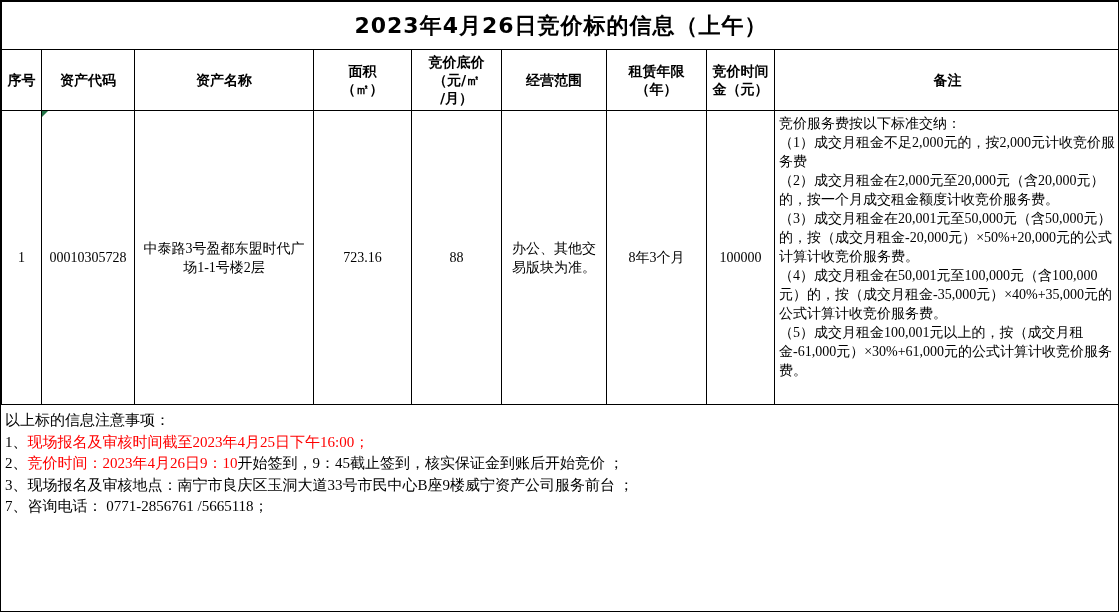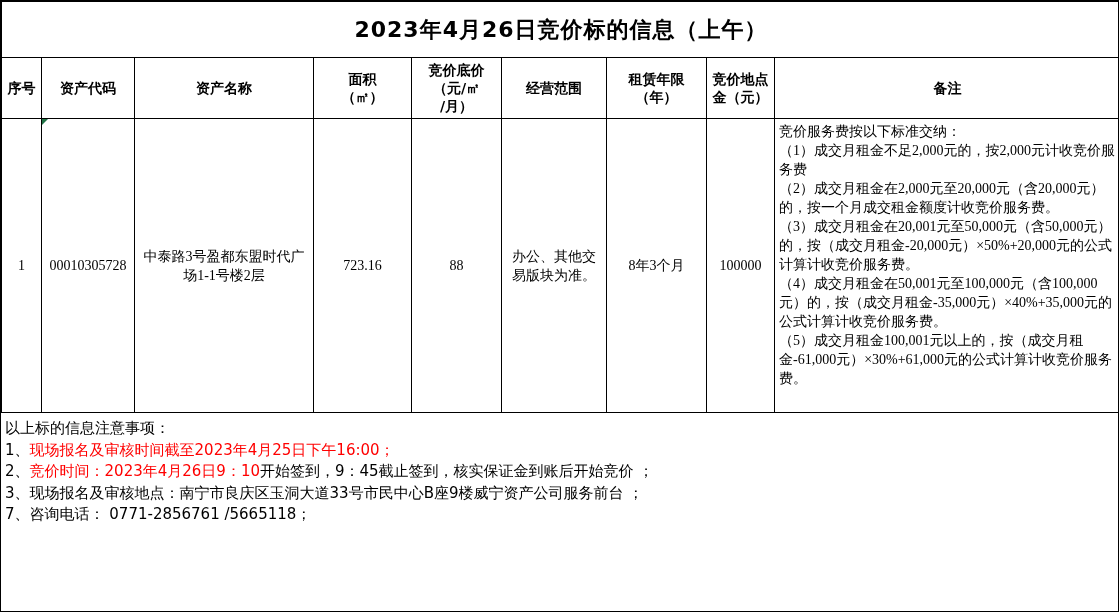--- a/index.html
+++ b/index.html
@@ -2,34 +2,34 @@
 <html><head>
 <meta charset="utf-8">
 <style>
   * { margin:0; padding:0; box-sizing:border-box; }
   html,body { width:1120px; height:613px; background:#ffffff;
               font-family:"DejaVu Sans", sans-serif; color:#000000; }
   .sheet { position:relative; width:1119px; height:612px;
            border:1px solid #000; background:#fff; overflow:hidden; }
   table.grid { border-collapse:collapse; table-layout:fixed; width:1119px; }
   table.grid td, table.grid th { border:1px solid #000; overflow:hidden; }
-  .title-cell { height:56px; text-align:center; vertical-align:middle;
+  .title-cell { height:48px; text-align:center; vertical-align:middle;
                 font-size:22px; font-weight:bold; letter-spacing:1px; }
   th.hdr { height:61px; font-size:14px; font-weight:bold; text-align:center;
            vertical-align:middle; white-space:pre-line; line-height:18px; padding:2px; }
   tr.data-row td { height:294px; font-size:14px; text-align:center;
                    vertical-align:middle; padding:2px 4px; line-height:19px;font-family:Liberation Serif, serif; }
   td.remarks-cell { text-align:left !important; vertical-align:top !important;
                     white-space:pre-wrap; line-height:18.4px; padding:3px 4px 0 4px !important;
                     word-break:break-word; }
   td.code-cell { position:relative; }
   .corner-marker { position:absolute; top:0; left:0; width:0; height:0;
                    border-top:6px solid #217346; border-right:6px solid transparent; }
   .notes { padding:5px 4px 0 4px; font-size:15px; line-height:21.5px; }
-  .note-line { white-space:pre-wrap; word-break:break-all; }
+  .note-line { white-space:pre-wrap; word-break:break-all;font-family:Liberation Serif, serif; }
   .red { color:#ff0000;margin-top:18px; }
 </style>
 </head>
 <body>
 
 <div class="sheet">
 
   <table class="grid">
     <colgroup>
       <col style="width:40px">
@@ -51,21 +51,21 @@
       <th class="hdr">资产代码</th>
       <th class="hdr">资产名称</th>
       <th class="hdr">面积
 （㎡）</th>
       <th class="hdr">竞价底价
 （元/㎡
 /月）</th>
       <th class="hdr">经营范围</th>
       <th class="hdr">租赁年限
 （年）</th>
-      <th class="hdr">竞价地点
+      <th class="hdr">竞价时间
 金（元）</th>
       <th class="hdr">备注</th>
     </tr>
     <tr class="data-row">
       <td>1</td>
       <td class="code-cell">
         <span class="corner-marker"></span>
         <span>00010305728</span>
       </td>
       <td>中泰路3号盈都东盟时代广场1-1号楼2层</td>

